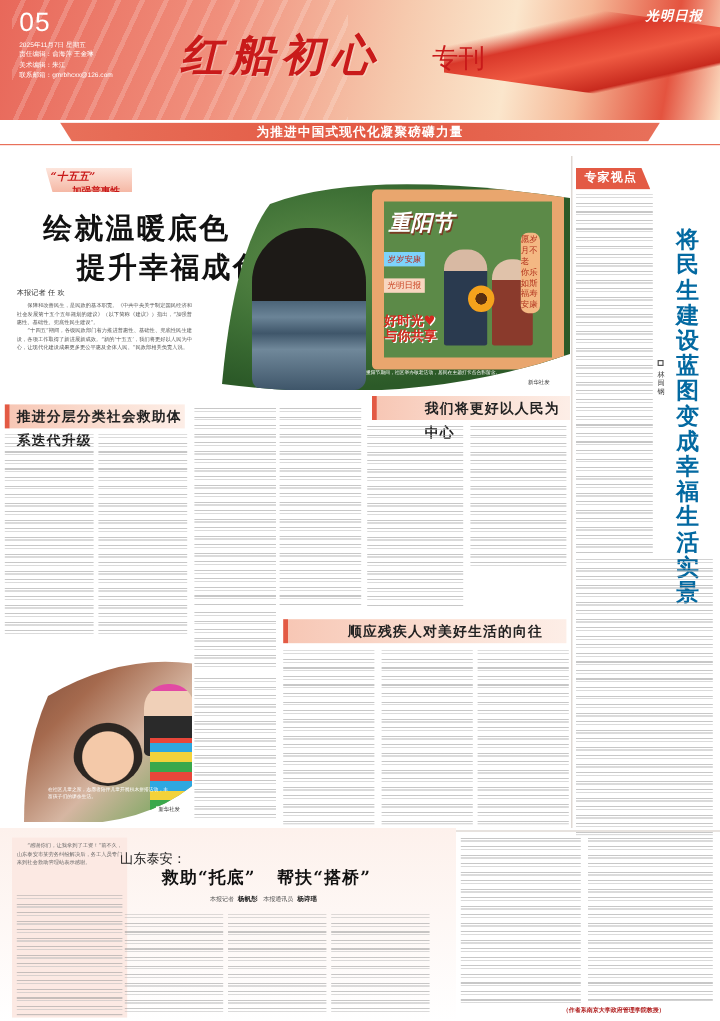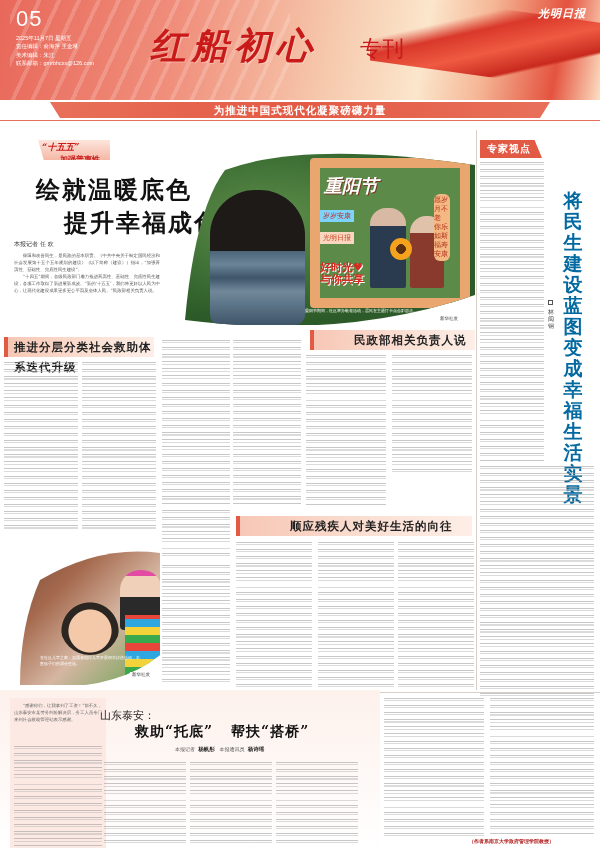--- a/index.html
+++ b/index.html
@@ -138,21 +138,21 @@
 <div class="photo-credit" style="left:438px; top:316px;">新华社发</div>
 
 <div class="sub-head" style="left:4px; top:337px; width:150px; padding-left:6px;">推进分层分类社会救助体系迭代升级</div>
 <div class="text-block fake-lines" style="left:4px; top:362px; width:74px; height:170px;"></div>
 <div class="text-block fake-lines" style="left:82px; top:362px; width:74px; height:170px;"></div>
 
 <div class="text-block fake-lines" style="left:162px; top:340px; width:68px; height:165px;"></div>
 <div class="text-block fake-lines" style="left:233px; top:340px; width:68px; height:165px;"></div>
 <div class="text-block fake-lines" style="left:162px; top:510px; width:68px; height:50px;"></div>
 
-<div class="sub-head" style="left:310px; top:330px; width:165px; padding-left:40px;">民政部相关负责人说</div>
+<div class="sub-head" style="left:310px; top:330px; width:165px; padding-left:40px;">我们将更好以人民为中心</div>
 <div class="text-block fake-lines" style="left:306px; top:355px; width:80px; height:150px;"></div>
 <div class="text-block fake-lines" style="left:392px; top:355px; width:80px; height:120px;"></div>
 
 <div class="sub-head" style="left:236px; top:516px; width:236px; padding-left:50px;">顺应残疾人对美好生活的向往</div>
 <div class="text-block fake-lines" style="left:162px; top:565px; width:68px; height:120px;"></div>
 <div class="text-block fake-lines" style="left:236px; top:542px; width:76px; height:145px;"></div>
 <div class="text-block fake-lines" style="left:318px; top:542px; width:76px; height:145px;"></div>
 <div class="text-block fake-lines" style="left:398px; top:542px; width:76px; height:145px;"></div>
 
 <div class="photo photo2">

